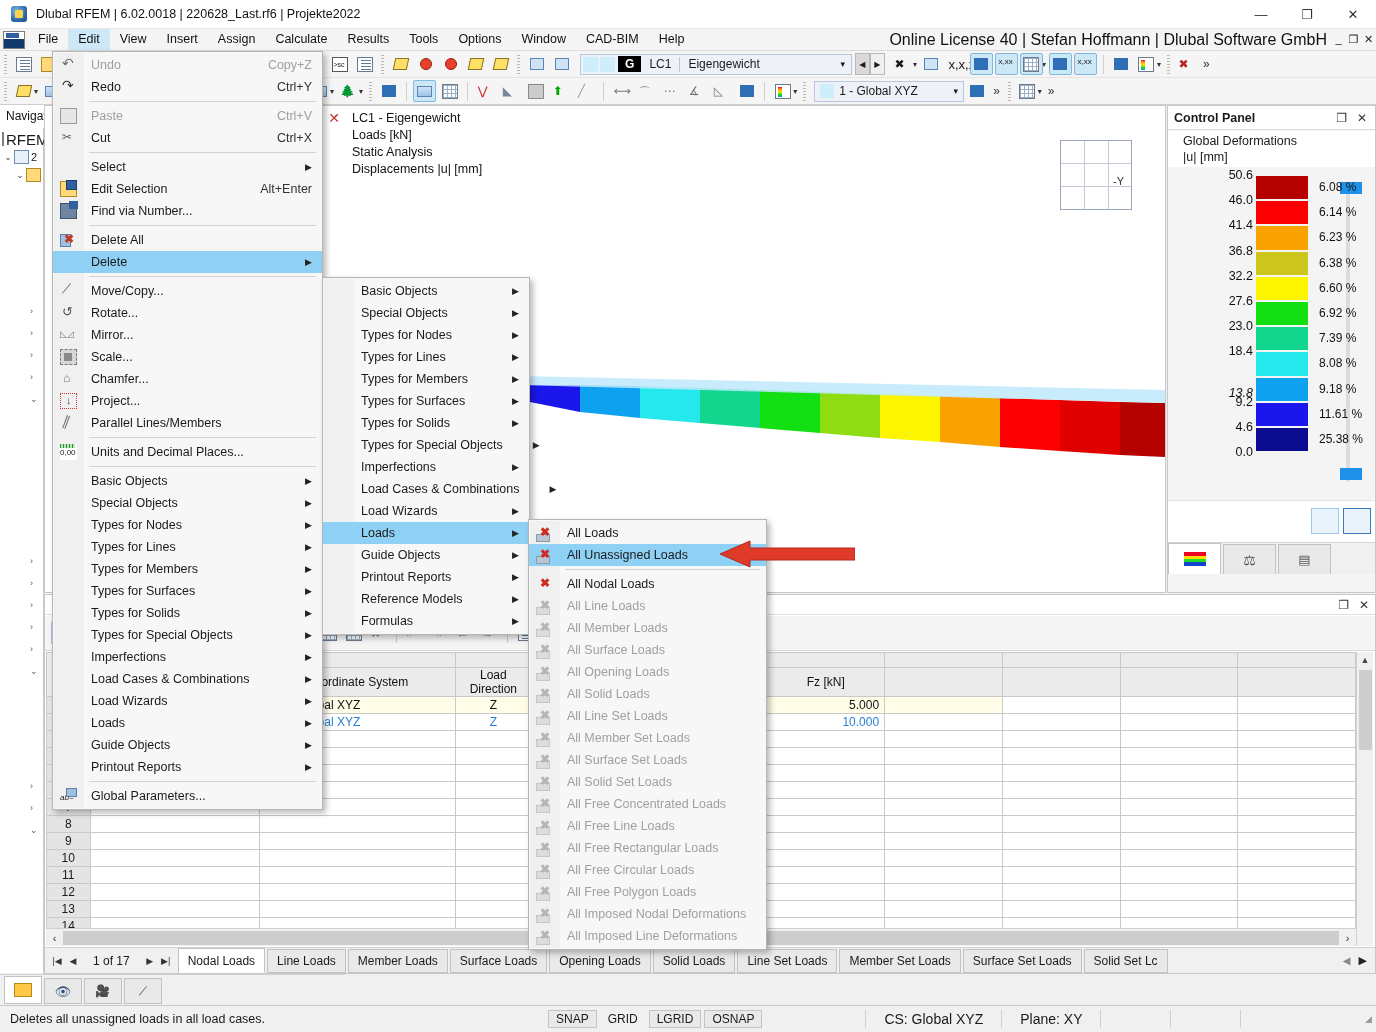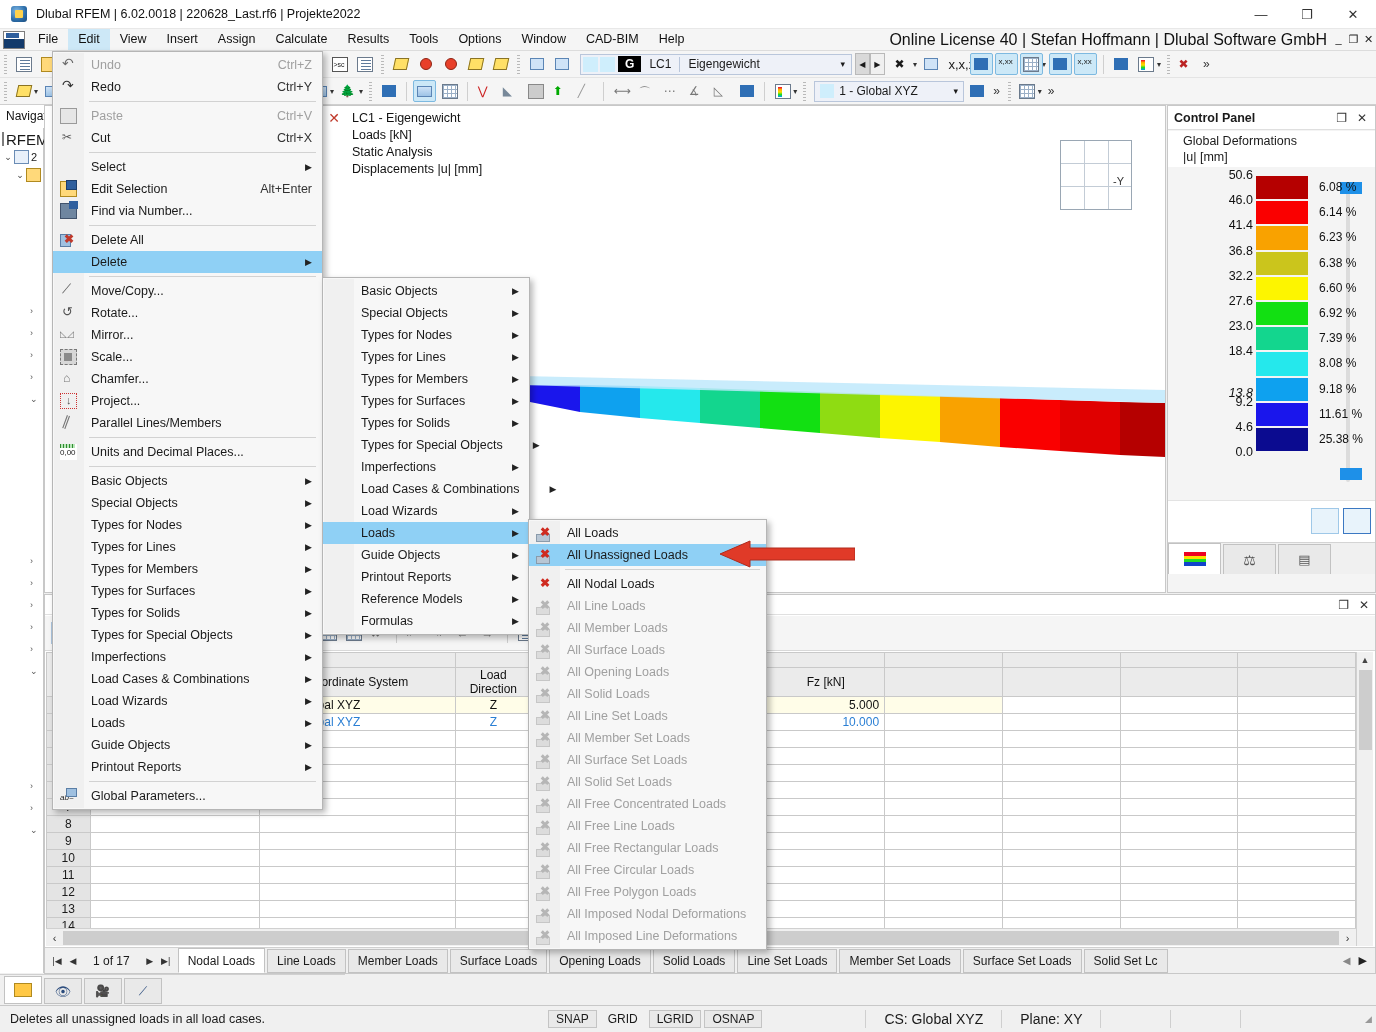--- a/index.html
+++ b/index.html
@@ -1066,21 +1066,21 @@
   <div class="sb-cell" style="width:70px"></div>
   <div style="margin-left:auto;padding-right:4px;font-size:9px;color:#999;">◢</div>
 </div>
 
 <div class="menu" id="edit-menu" style="left:52px; top:51px; width:271px;">
   <div class="gutter"></div>
   <div id="edit-menu-items">
       <div class="mrow dis">
         <span class="micon i-undo"></span>
         <span>Undo</span>
-        <span class="sc">Ctrl+Z</span>
+        <span class="sc">Copy+Z</span>
       </div>
       <div class="mrow">
         <span class="micon i-redo"></span>
         <span>Redo</span>
         <span class="sc">Ctrl+Y</span>
       </div>
       <div class="msep"></div>
       <div class="mrow dis">
         <span class="micon i-paste"></span>
         <span>Paste</span>

